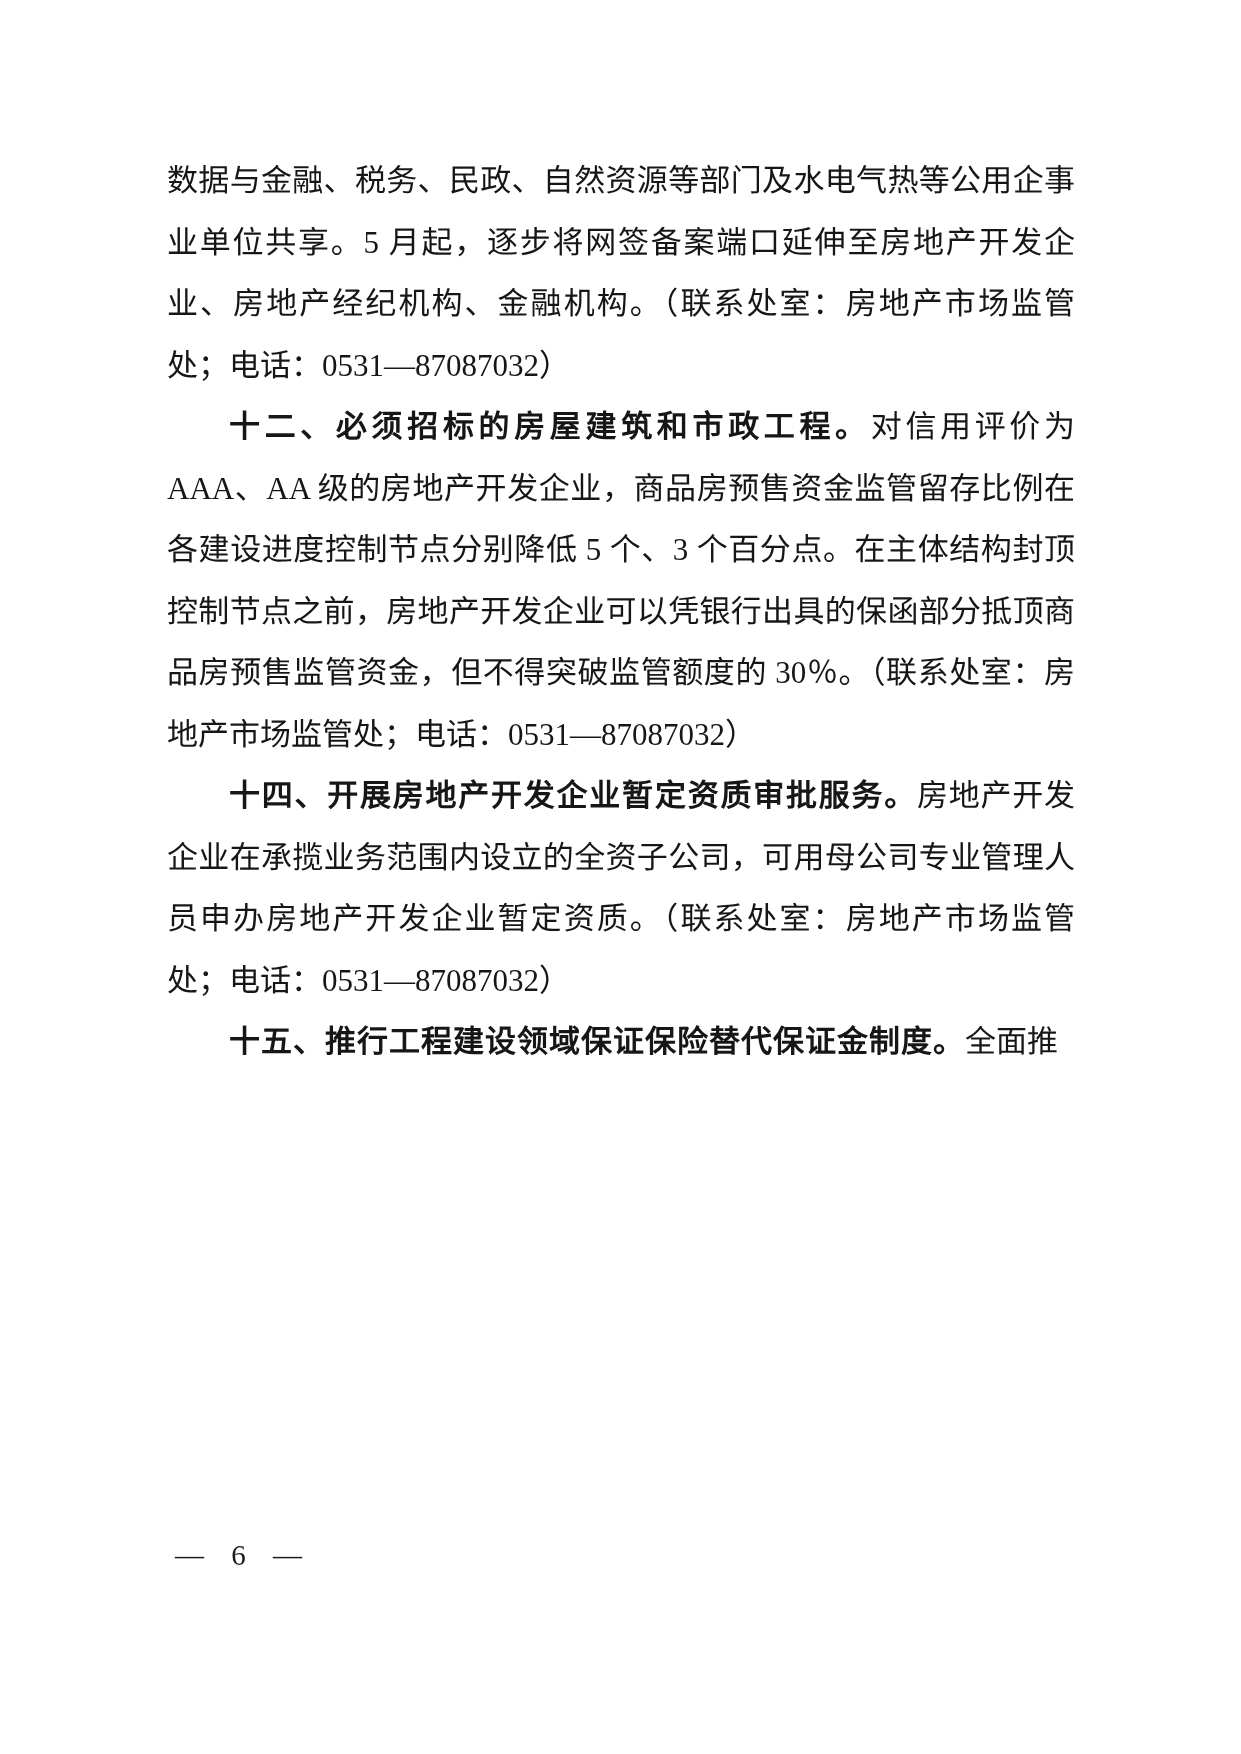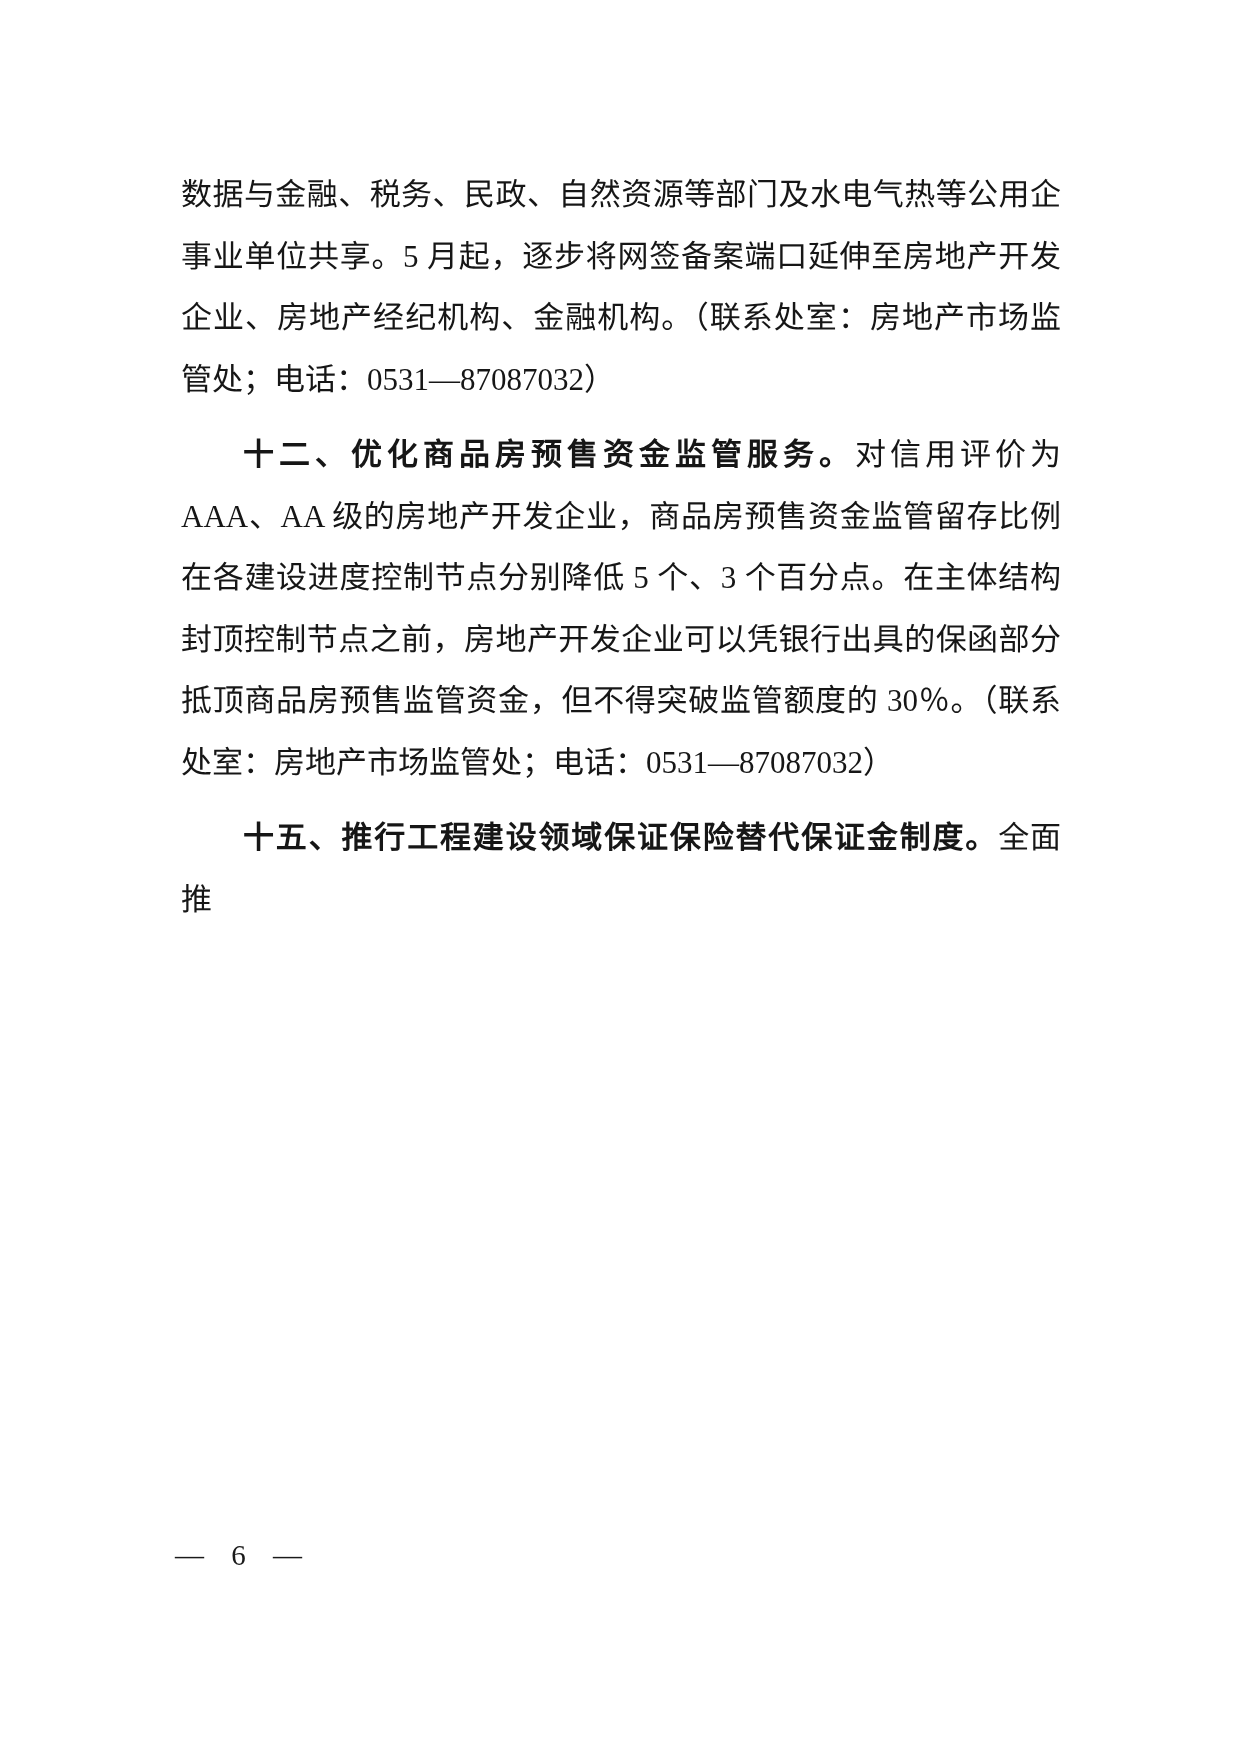--- a/index.html
+++ b/index.html
@@ -20,21 +20,21 @@
     top: 150px;
     width: 908px;
     color: #161616;
     font-family: "Liberation Serif", "DejaVu Serif", serif;
     font-size: 31px;
     line-height: 61.5px;
     text-align: justify;
     text-justify: inter-character;
   }
   .para {
-    margin: 14px;
+    margin: 0;
     padding: 0;
     text-indent: 2em;
     overflow-wrap: break-word;
   }
   .para.no-indent {
     text-indent: 0;
   }
   .para-heading {
     font-family: "Liberation Sans", "DejaVu Sans", sans-serif;
     font-weight: 700;
@@ -59,24 +59,27 @@
 <body>
 
 <div class="page">
   <div class="text-block">
 
     <p class="para no-indent">
       <span class="para-body">数据与金融、税务、民政、自然资源等部门及水电气热等公用企事业单位共享。5 月起，逐步将网签备案端口延伸至房地产开发企业、房地产经纪机构、金融机构。（联系处室：房地产市场监管处；电话：0531—87087032）</span>
     </p>
 
     <p class="para">
-      <span class="para-heading">十二、优化商品房预售资金监管服务。</span><span class="para-body">对信用评价为 AAA、AA 级的房地产开发企业，商品房预售资金监管留存比例在各建设进度控制节点分别降低 5 个、3 个百分点。在主体结构封顶控制节点之前，房地产开发企业可以凭银行出具的保函部分抵顶商品房预售监管资金，但不得突破监管额度的 30％。（联系处室：房地产市场监管处；电话：0531—87087032）</span>
+      <span class="para-heading">十二、必须招标的房屋建筑和市政工程。</span><span class="para-body">对信用评价为 AAA、AA 级的房地产开发企业，商品房预售资金监管留存比例在各建设进度控制节点分别降低 5 个、3 个百分点。在主体结构封顶控制节点之前，房地产开发企业可以凭银行出具的保函部分抵顶商品房预售监管资金，但不得突破监管额度的 30％。（联系处室：房地产市场监管处；电话：0531—87087032）</span>
     </p>
 
 
+    <p class="para">
+      <span class="para-heading">十四、开展房地产开发企业暂定资质审批服务。</span><span class="para-body">房地产开发企业在承揽业务范围内设立的全资子公司，可用母公司专业管理人员申办房地产开发企业暂定资质。（联系处室：房地产市场监管处；电话：0531—87087032）</span>
+    </p>
 
     <p class="para">
       <span class="para-heading">十五、推行工程建设领域保证保险替代保证金制度。</span><span class="para-body">全面推</span>
     </p>
 
   </div>
 
   <div class="page-footer">— 6 —</div>
 </div>
 

